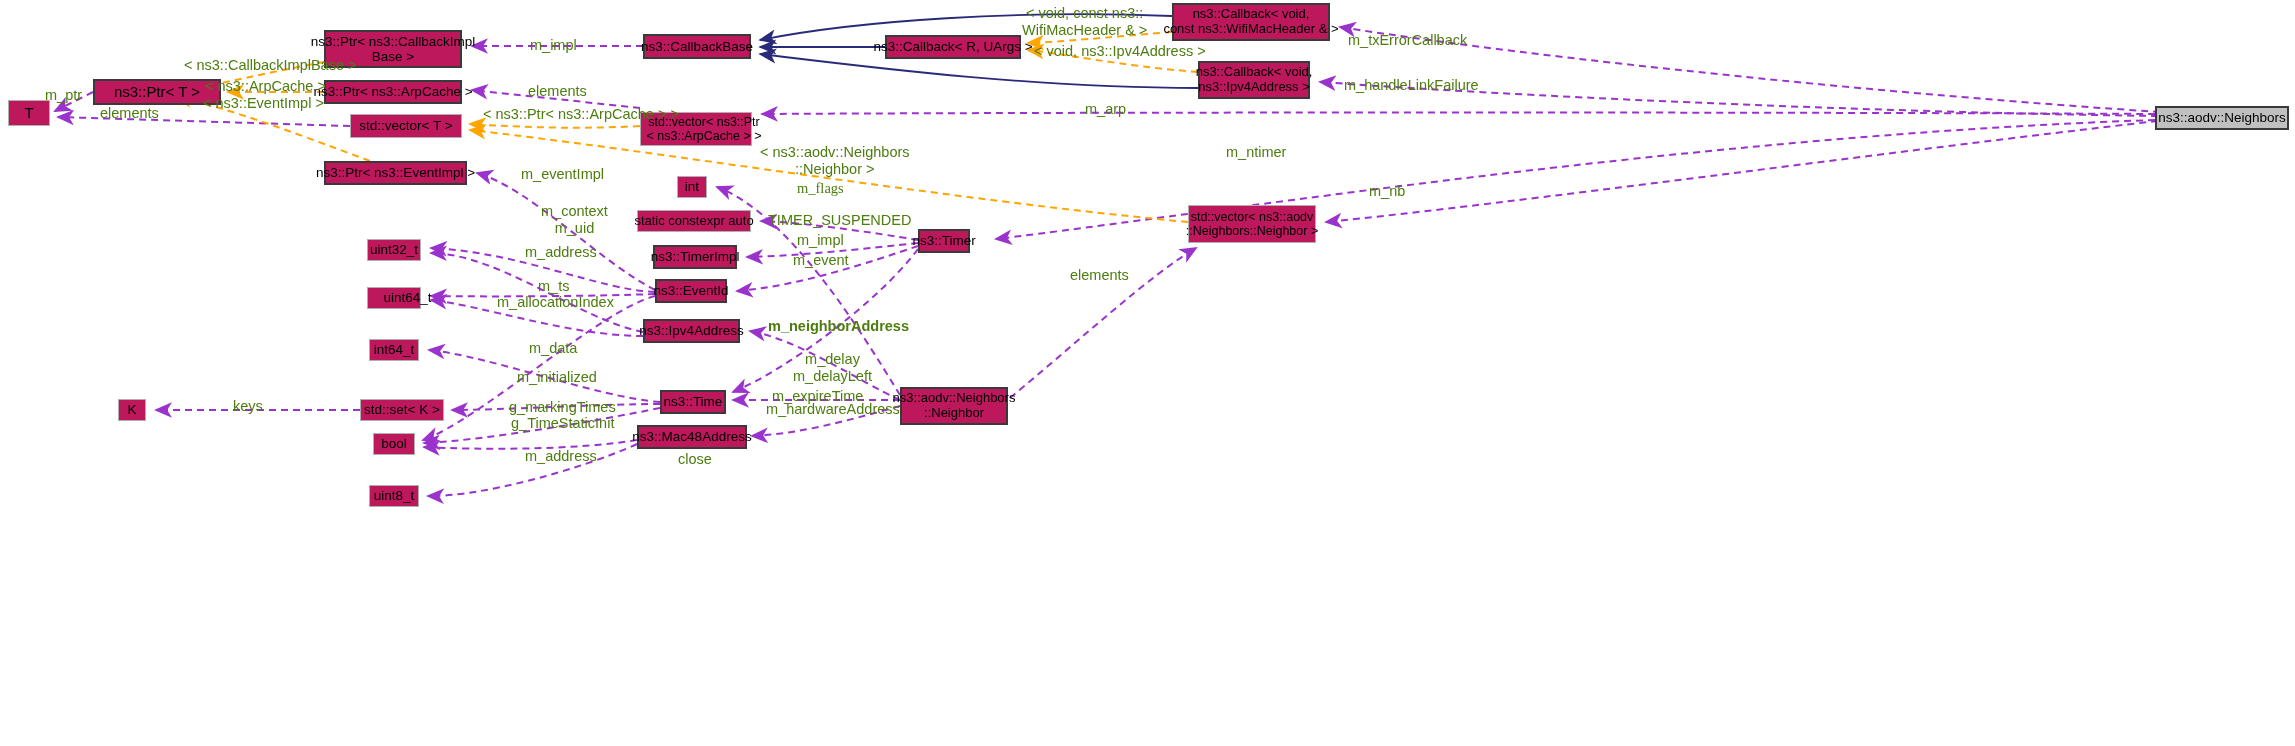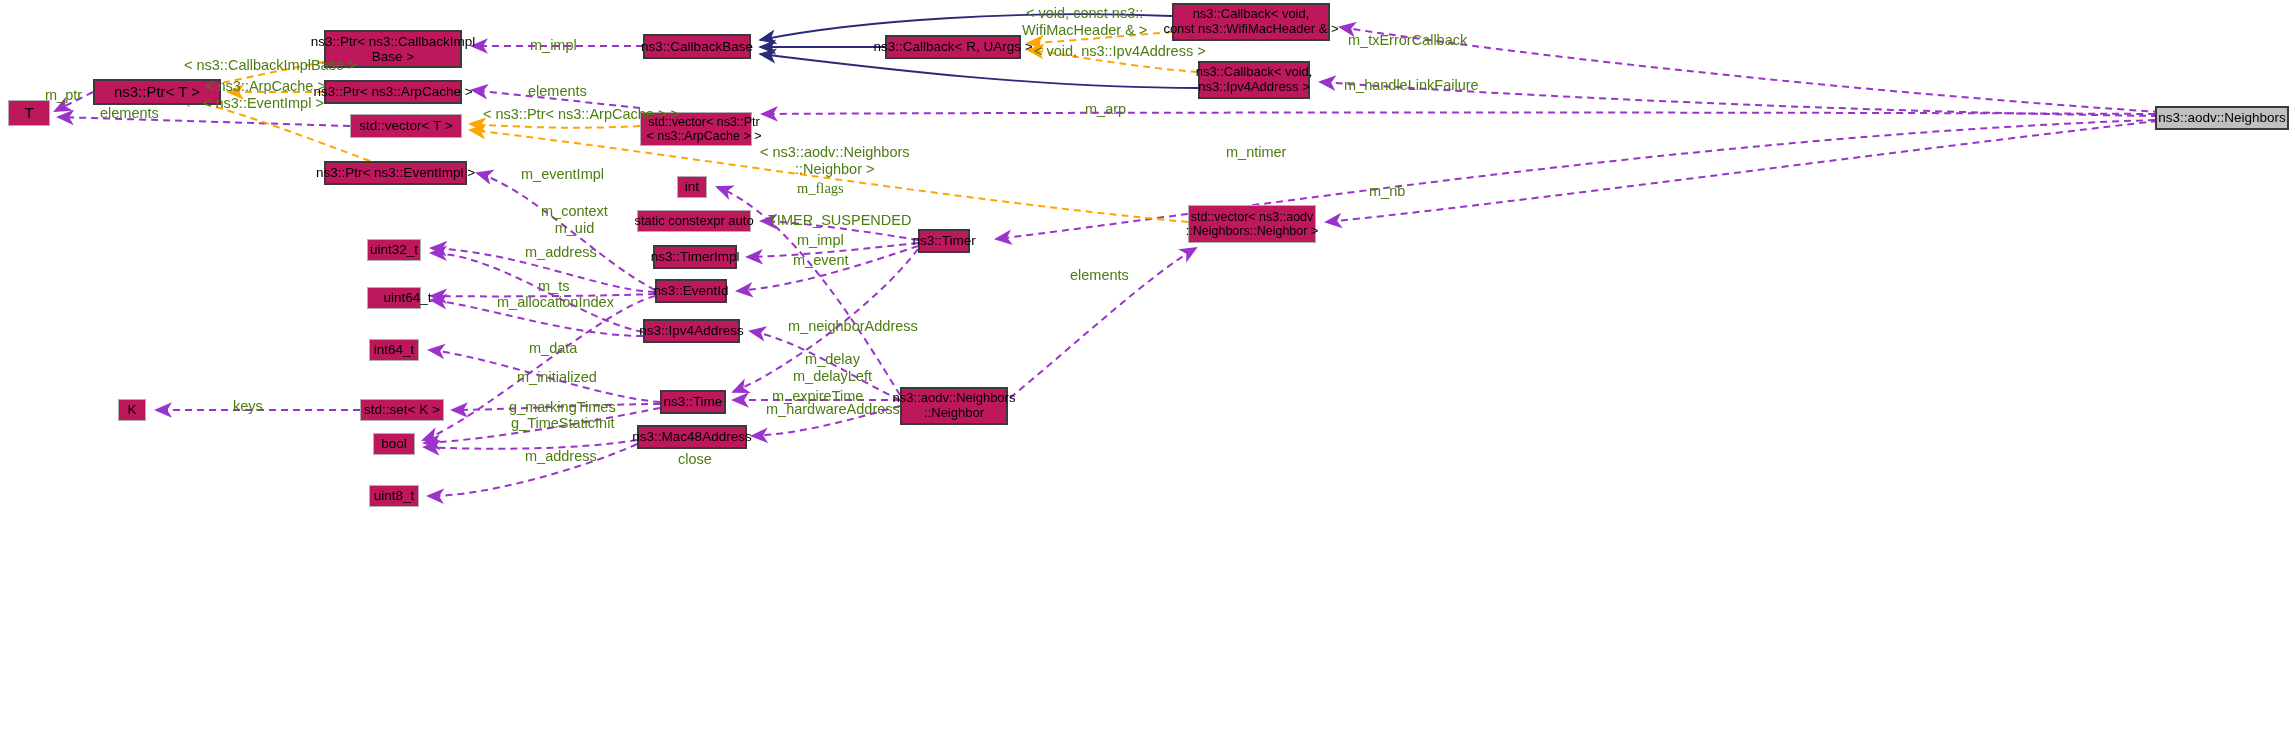--- a/index.html
+++ b/index.html
@@ -209,21 +209,21 @@
   <div class="elabel" style="left:1369px;top:183px;">m_nb</div>
   <div class="elabel" style="left:522px;top:203px;text-align:center;margin-left:19px;">m_context
 m_uid</div>
   <div class="elabel" style="left:768px;top:212px;">TIMER_SUSPENDED</div>
   <div class="elabel" style="left:797px;top:232px;">m_impl</div>
   <div class="elabel" style="left:525px;top:244px;">m_address</div>
   <div class="elabel" style="left:793px;top:252px;">m_event</div>
   <div class="elabel" style="left:1070px;top:267px;">elements</div>
   <div class="elabel" style="left:538px;top:278px;">m_ts</div>
   <div class="elabel" style="left:497px;top:294px;">m_allocationIndex</div>
-  <div class="elabel" style="left:788px;top:318px;">m_neighborAddress</div>
+  <div class="elabel" style="left:768px;top:318px;font-weight:bold;">m_neighborAddress</div>
   <div class="elabel" style="left:529px;top:340px;">m_data</div>
   <div class="elabel" style="left:793px;top:351px;text-align:center;">m_delay
 m_delayLeft</div>
   <div class="elabel" style="left:517px;top:369px;">m_initialized</div>
   <div class="elabel" style="left:233px;top:398px;">keys</div>
   <div class="elabel" style="left:772px;top:388px;">m_expireTime</div>
   <div class="elabel" style="left:509px;top:399px;">g_markingTimes</div>
   <div class="elabel" style="left:766px;top:401px;">m_hardwareAddress</div>
   <div class="elabel" style="left:511px;top:415px;">g_TimeStaticInit</div>
   <div class="elabel" style="left:525px;top:448px;">m_address</div>

